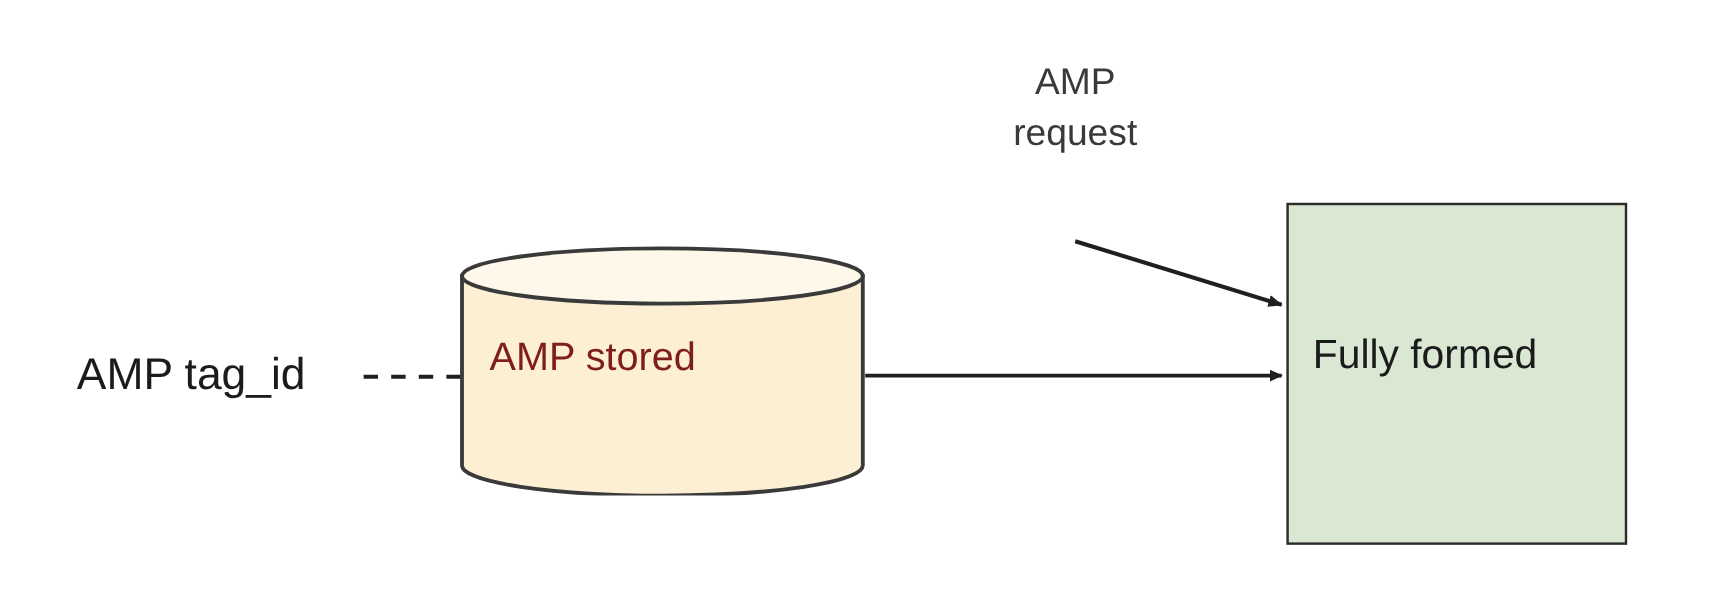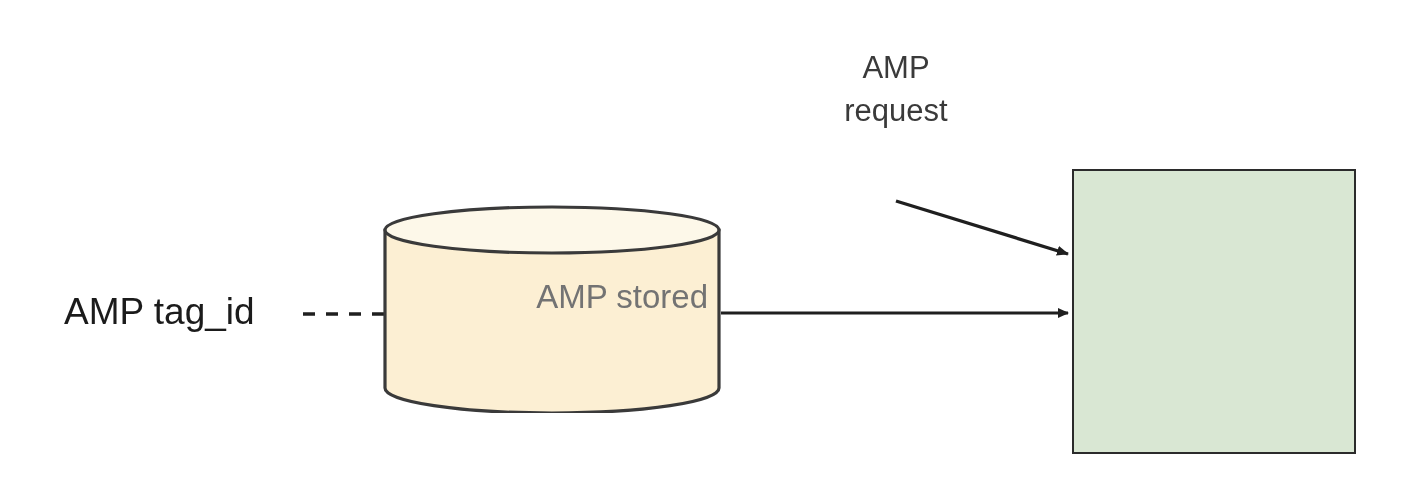--- a/index.html
+++ b/index.html
@@ -50,22 +50,22 @@
     width: 340px;
     height: 208px;
   }
   .cyl-text {
     position: absolute;
     left: 26px;
     top: 68px;
     width: 300px;
     font-size: 33px;
     line-height: 47px;
-    color: #737373;
-    text-align: right;
+    color: #7f1d1d;
+    text-align: left;
   }
 
   
   .green-box {
     position: absolute;
     left: 1072px;
     top: 169px;
     width: 284px;
     height: 285px;
     background: #d9e7d3;
@@ -129,20 +129,21 @@
 
       <ellipse cx="170" cy="25" rx="167" ry="23" fill="#fdf8e9" stroke="#3a3a3a" stroke-width="3.2"></ellipse>
     </svg>
     <div class="cyl-text">
       <div>AMP stored</div>
     </div>
   </div>
 
   <div class="green-box">
     <div class="green-text">
+      <div>Fully formed</div>
     </div>
   </div>
 
   <div class="annotation-qs">
     <div>AMP</div>
     <div>request</div>
   </div>
 
 </div>
 

